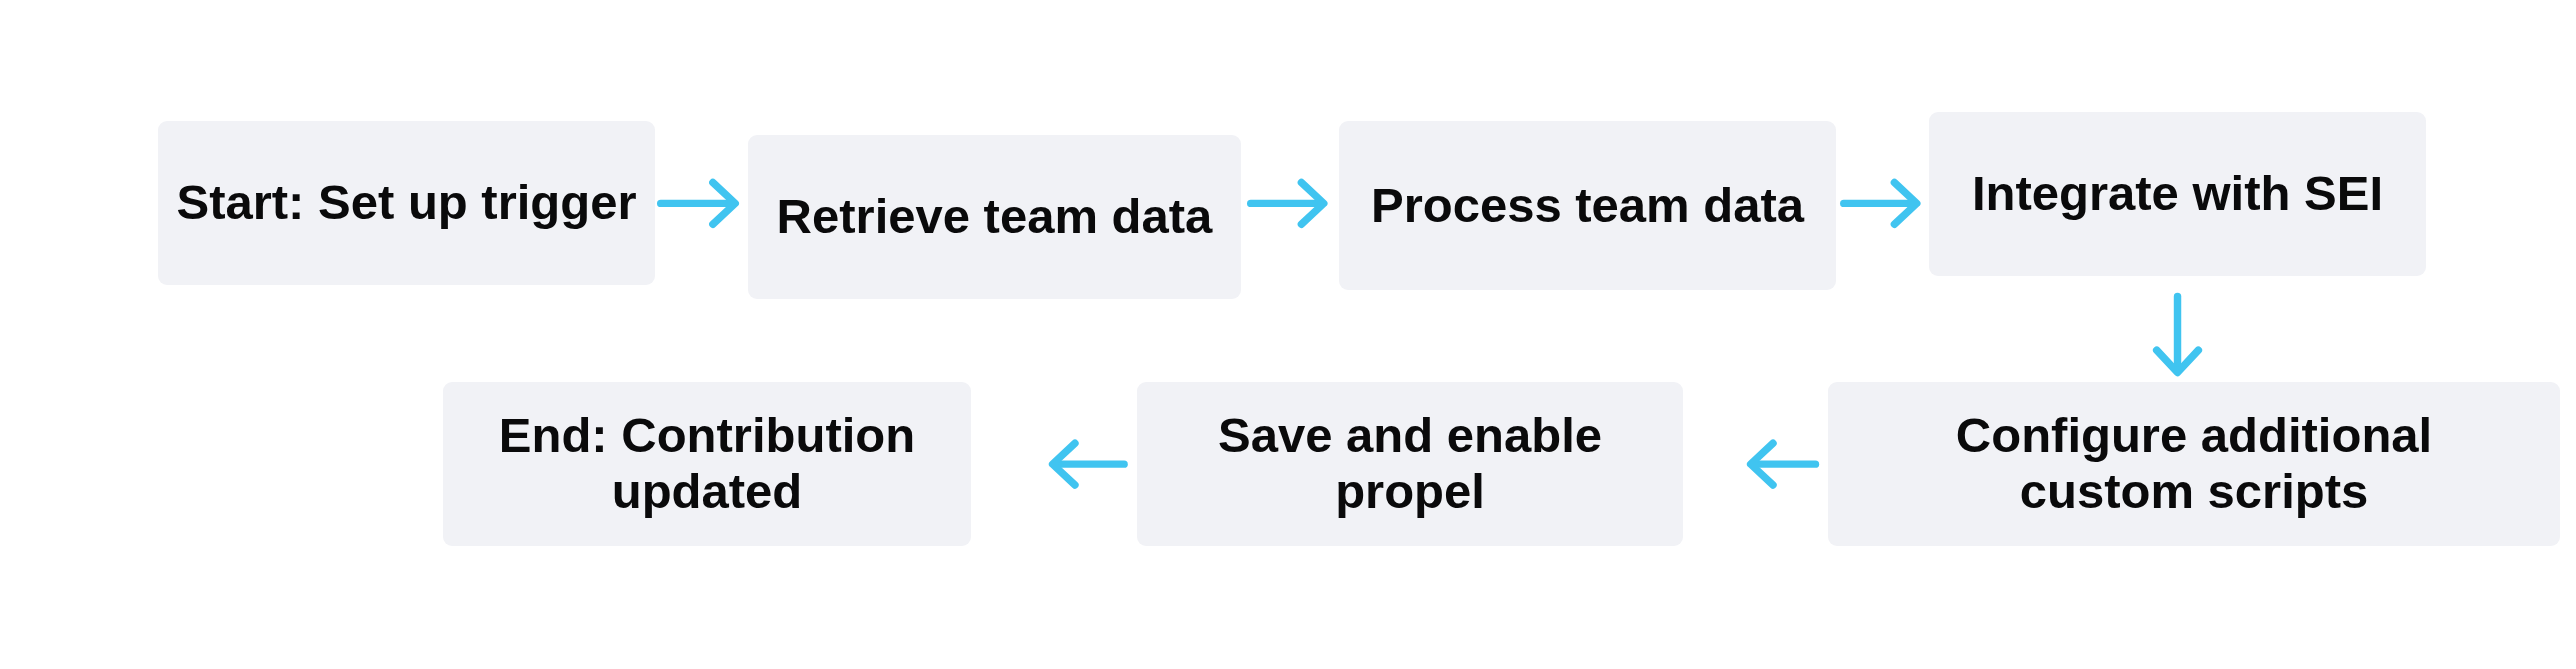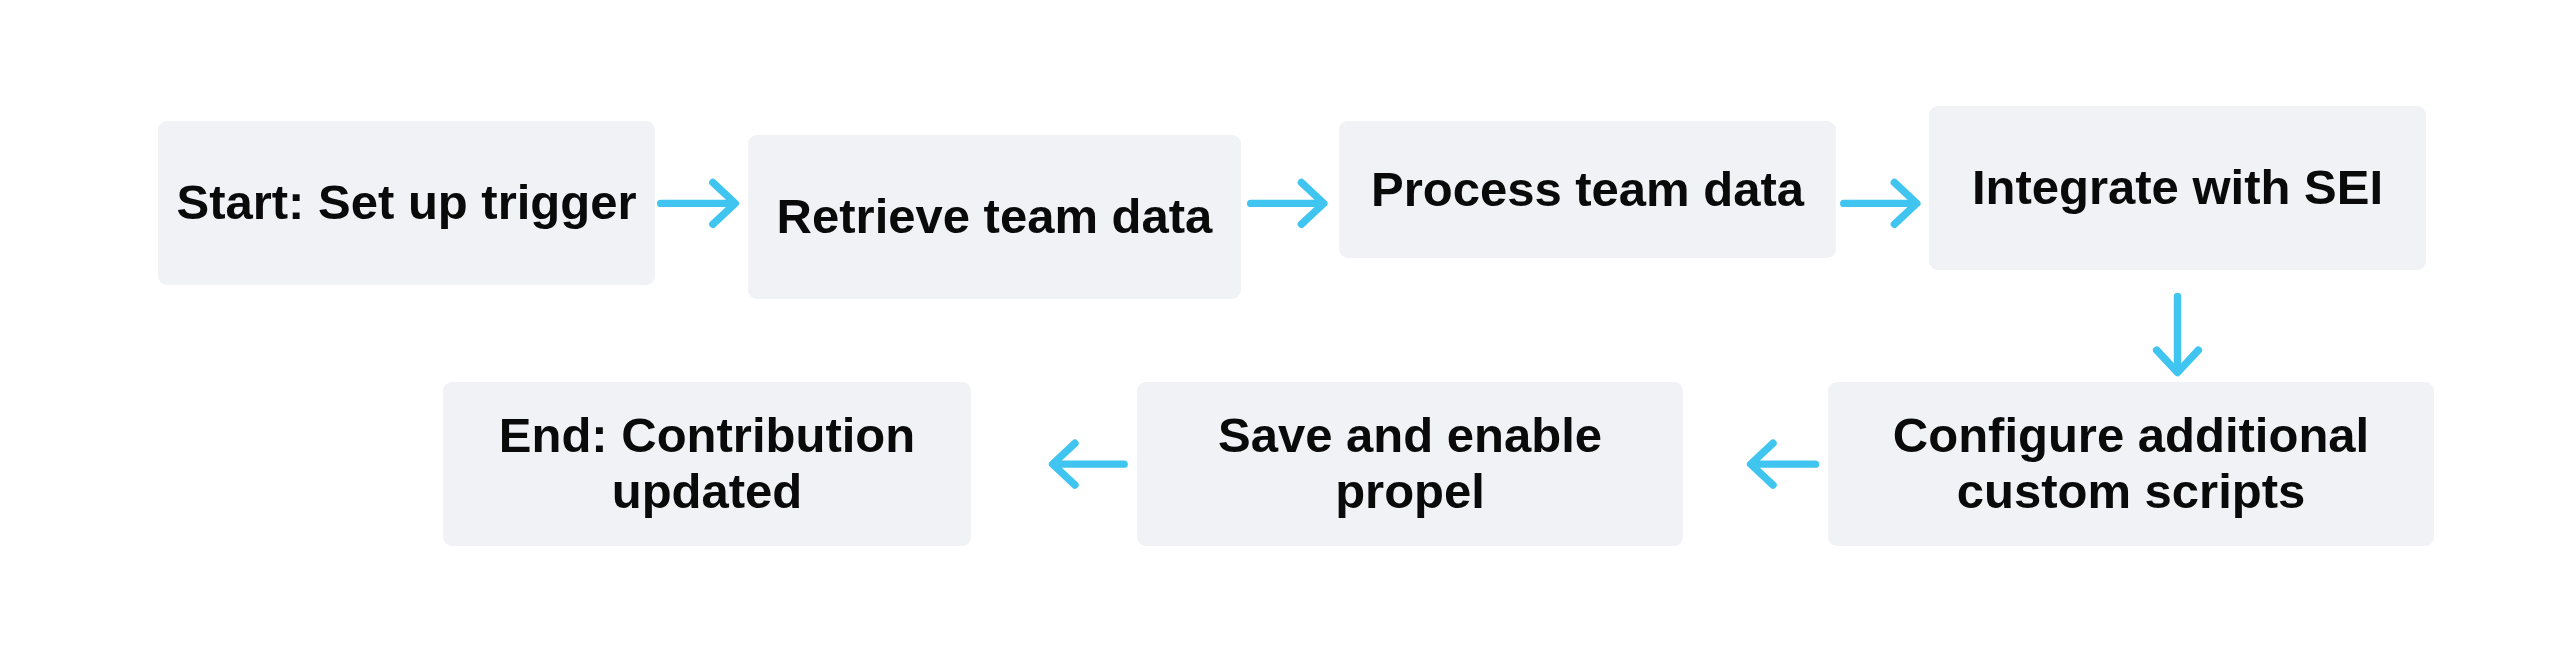--- a/index.html
+++ b/index.html
@@ -32,25 +32,25 @@
     font-weight: 700;
     line-height: 1.14;
     border-radius: 9px;
     white-space: pre-line;
     padding: 0 15px;
   }
 
   
   .n-start     { left: 158px;  top: 121px; width: 497px; height: 164px; }
   .n-retrieve  { left: 748px; top: 121px; width: 493px; height: 164px; margin-top: 14px; }
-  .n-process   { left: 1339px; top: 121px; width: 497px; height: 137px; }
-  .n-integrate { left: 1929px; top: 106px; width: 497px; height: 164px; }
+  .n-process   { left: 1339px; top: 121px; width: 497px; height: 169px; }
+  .n-integrate { left: 1929px; top: 112px; width: 497px; height: 164px; }
 
   
-  .n-configure { left: 1828px; top: 382px; width: 606px; height: 164px; }
+  .n-configure { left: 1828px; top: 382px; width: 732px; height: 164px; }
   .n-save      { left: 1137px; top: 382px; width: 546px; height: 164px; }
   .n-end       { left: 443px;  top: 382px; width: 528px; height: 164px; }
 
   svg.edges {
     position: absolute;
     left: 0; top: 0;
     width: 2576px; height: 669px;
     pointer-events: none;
   }
   svg.edges .stroke {

